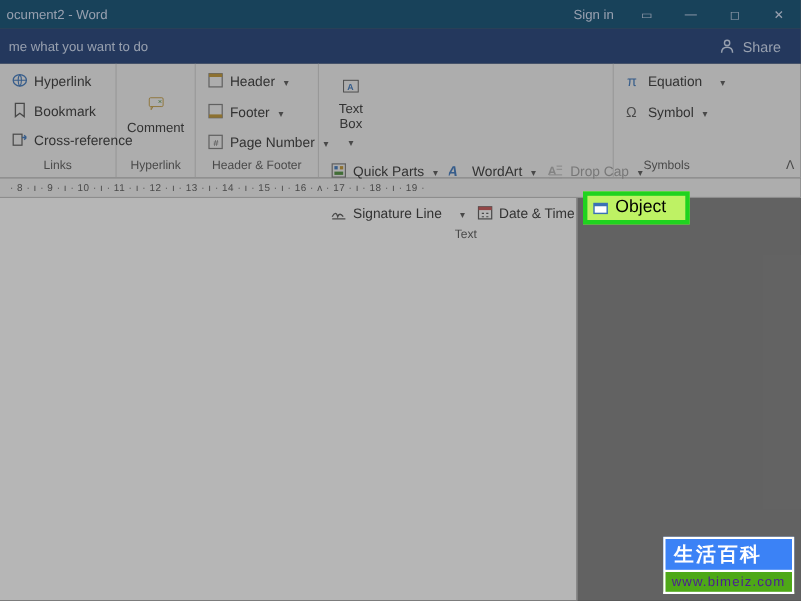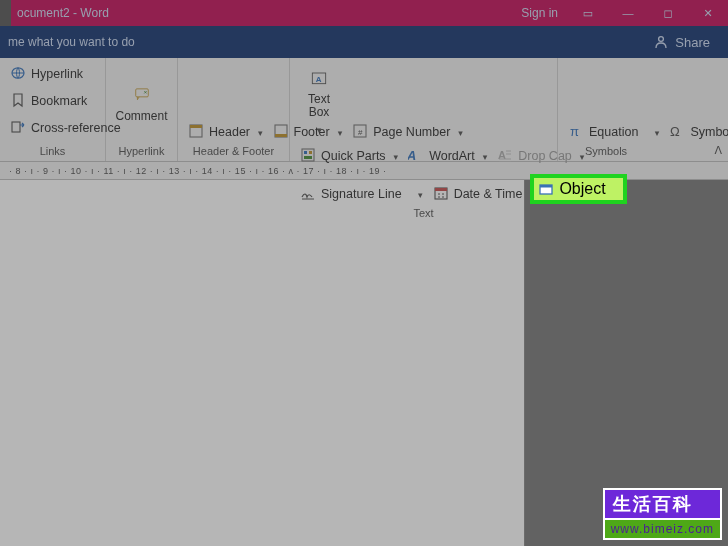--- a/index.html
+++ b/index.html
@@ -1,45 +1,45 @@
 <!DOCTYPE html>
 <html><head>
 <meta charset="utf-8">
 <style>
 * { margin:0; padding:0; box-sizing:border-box; font-family:"Segoe UI",Tahoma,sans-serif; }
 html,body { width:728px; height:546px; overflow:hidden; background:#5a5a5a; }
 .dim-overlay { position:absolute; inset:0; background:rgba(50,50,50,0.32); pointer-events:none; z-index:10; }
-.titlebar { height:26px; background:#be185d; color:#c8d4ea; display:flex; align-items:center; font-size:12px;margin-left:11px; }
+.titlebar { height:26px; background:#0c4a6e; color:#c8d4ea; display:flex; align-items:center; font-size:12px; }
 .titlebar .title { padding-left:6px; flex:1; }
 .titlebar .win-ctrl { width:40px; height:26px; display:flex; align-items:center; justify-content:center; color:#c8d4ea; font-size:11px; }
 .titlebar .signin { padding:0 10px; font-size:12px; }
 .tellme-bar { height:32px; background:#1e3c72; color:#c8d4ea; display:flex; align-items:center; font-size:12px; padding:0 8px; }
 .tellme-bar .spacer { flex:1; }
 .share-btn { display:flex; align-items:center; gap:6px; padding:4px 10px; font-size:13px; }
 .ribbon { height:104px; background:#e7e7e7; display:flex; border-bottom:1px solid #b9b9b9; position:relative; }
 .group { display:flex; flex-direction:column; border-right:1px solid #c9c9c9; padding:4px 8px 0 8px; }
 .group-body { flex:1; display:flex; flex-direction:column; justify-content:flex-start; }
 .group-label { text-align:center; font-size:11px; color:#555; padding:3px 0 4px 0; }
 .btn-v { display:flex; align-items:flex-end; gap:5px; font-size:12.5px; color:#333; padding:3px 2px; white-space:nowrap; }
 .btn-v .caret::after { content:"▾"; font-size:9px; color:#555; margin-left:3px; }
 .big-btn { display:flex; flex-direction:column; align-items:center; justify-content:center; gap:3px; font-size:12px; color:#333; width:62px; }
 .big-btn .caret::after { content:"▾"; font-size:9px; color:#555; }
 .icon { width:16px; height:16px; display:inline-flex; align-items:center; justify-content:center; }
 .icon svg { width:16px; height:16px; }
-.hf-col { display:flex; flex-direction:row; gap:6px; }
+.hf-col { display:flex; flex-direction:column; gap:6px; }
 .txt-grid { display:flex; gap:8px; align-items:flex-start; }
 .txt-col { display:flex; flex-direction:row; gap:6px; }
 .disabled { color:#999; }
 .highlight { border:4px solid #1fd31f; background:#bef264; padding:2px 6px 2px 4px; display:flex; align-items:center; gap:5px; position:relative; z-index:20; }
 .ruler { height:18px; background:#e7e7e7; border-bottom:1px solid #b9b9b9; font-size:9px; color:#555; display:flex; align-items:center; padding-left:6px; letter-spacing:0.5px; overflow:hidden; white-space:pre; font-family:Liberation Sans, sans-serif; }
 .doc-area { height:366px; background:#7a7a7a; display:flex; }
 .page { width:525px; height:100%; background:#f5f5f5; border-right:1px solid #888; }
 .collapse { position:absolute; right:6px; bottom:4px; font-size:11px; color:#555; }
 .watermark { position:absolute; right:6px; bottom:6px; z-index:30; font-family:Arial,sans-serif; }
-.watermark .l1 { background:#6d28d9; color:#fff; font-size:18px; font-weight:bold; padding:2px 8px; letter-spacing:2px; border:2px solid #fff; }
+.watermark .l1 { background:#3b82f6; color:#fff; font-size:18px; font-weight:bold; padding:2px 8px; letter-spacing:2px; border:2px solid #fff; }
 .watermark .l2 { background:#4ea817; color:#4c1d95; font-size:12px; padding:2px 6px; border:2px solid #fff; border-top:none; text-align:center; letter-spacing:1px; }
 </style>
 </head>
 <body>
 
 <div class="titlebar">
   <span class="title">ocument2 - Word</span>
   <span class="signin">Sign in</span>
   <span class="win-ctrl">▭</span>
   <span class="win-ctrl">—</span>

